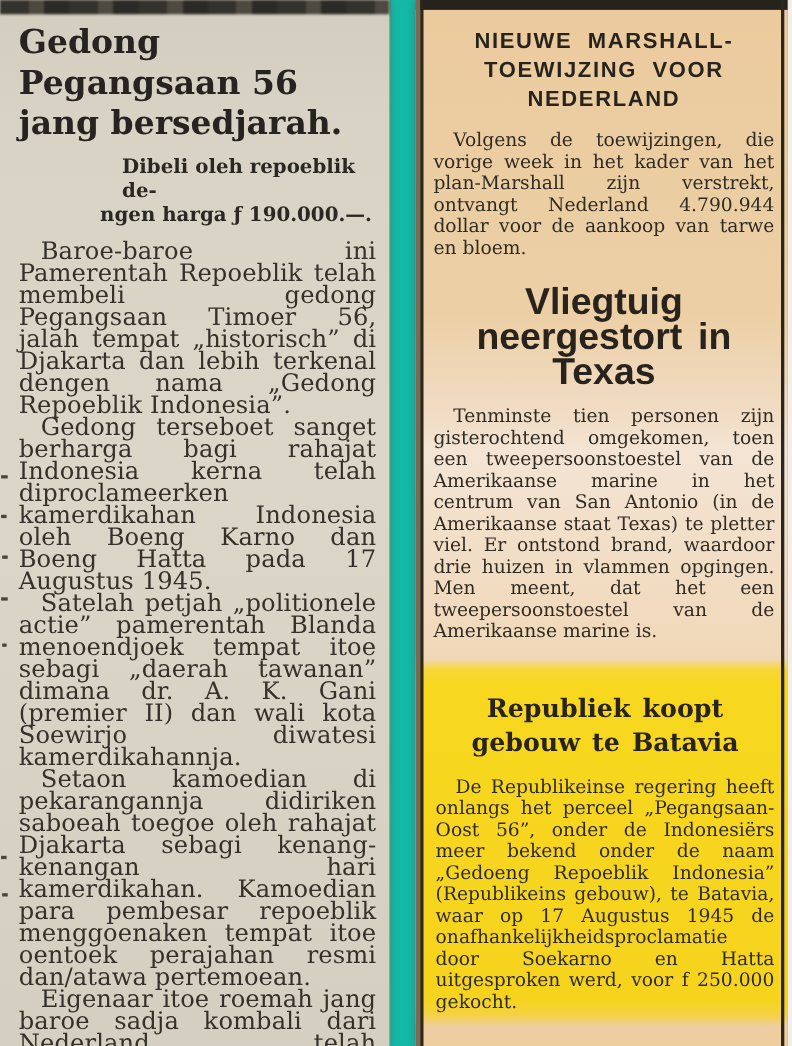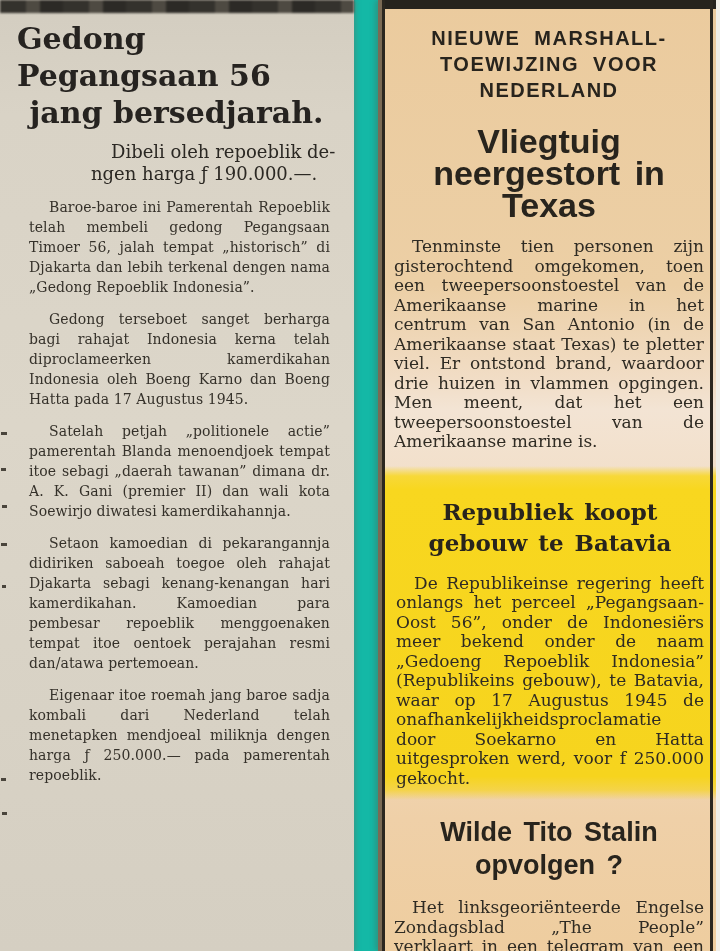--- a/index.html
+++ b/index.html
@@ -9,25 +9,25 @@
   
   .clip-left{position:absolute;left:0;top:0;width:354px;height:951px;color:#35312a;
     background:linear-gradient(180deg,#d3cdc0 0%,#d9d3c6 12%,#dcd6c9 45%,#d8d2c5 75%,#d5cfc2 100%);
     box-shadow:2px 0 5px rgba(110,100,85,.35);}
   .left-top-band{position:absolute;top:0;left:0;right:0;height:13px;
     background:repeating-linear-gradient(90deg,#34322d 0 26px,#4e4a42 26px 40px,#2c2a26 40px 63px);
     filter:blur(1px);}
   .left-inner{position:absolute;top:16px;left:17px;right:12px;}
   .l-head{margin:4px 0 6px;color:#262320;font-weight:bold;font-size:30px;line-height:37px;}
   .l-head-1{display:block;}
-  .l-head-2{display:block;text-align:center;padding-right:6px;}
-  .l-subhead{font-weight:normal;font-size:18px;line-height:22px;color:#2b2823;margin:10px 0 12px;}
+  .l-head-2{display:block;text-align:left;padding-right:6px;}
+  .l-subhead{font-weight:bold;font-size:18px;line-height:22px;color:#2b2823;margin:10px 0 12px;}
   .l-subhead .s1{padding-left:94px;}
   .l-subhead .s2{padding-left:74px;}
-  .body-par{font-size:14px;line-height:20px;text-align:justify;text-indent:20px;margin:12px;
+  .body-par{font-size:22px;line-height:20px;text-align:justify;text-indent:20px;margin:0;
     letter-spacing:.1px;}
   .edge-marks div{position:absolute;background:#4a453c;}
 
   
   .clip-right{position:absolute;left:378px;top:0;width:342px;height:951px;color:#2f2b23;
     background:linear-gradient(180deg,#ebcb9e 0%,#eccfa5 30%,#f1ddc6 40%,#f3e4d4 43%,
                #f0d5b2 67%,#f2dabb 73%,#efd0a8 86%,#eecd9f 100%);
     box-shadow:-3px 0 5px rgba(90,75,60,.3);}
   .right-top-band{position:absolute;top:0;left:0;right:0;height:9px;background:#26231d;}
   .rule-left{position:absolute;top:0;bottom:0;left:4px;width:3px;background:#2b271f;z-index:3;}
@@ -88,20 +88,21 @@
   <div class="clip-right">
     <div class="right-top-band"></div>
     <div class="edge-shade"></div>
     <div class="rule-left"></div>
     <div class="rule-right"></div>
 
     <div class="right-inner">
 
       <section class="r-article a1">
         <h2 class="r-head sans">NIEUWE MARSHALL-TOEWIJZING VOOR NEDERLAND</h2>
+        <p class="r-body">Volgens de toewijzingen, die vorige week in het kader van het plan-Marshall zijn verstrekt, ontvangt Nederland 4.790.944 dollar voor de aankoop van tarwe en bloem.</p>
       </section>
 
       <section class="r-article a2">
         <h2 class="r-head sans">Vliegtuig neergestort in Texas</h2>
         <p class="r-body">Tenminste tien personen zijn gisterochtend omgekomen, toen een tweepersoonstoestel van de Amerikaanse marine in het centrum van San Antonio (in de Amerikaanse staat Texas) te pletter viel. Er ontstond brand, waardoor drie huizen in vlammen opgingen. Men meent, dat het een tweepersoonstoestel van de Amerikaanse marine is.</p>
       </section>
 
       <section class="r-article a3 highlight">
         <h2 class="r-head">Republiek koopt gebouw te Batavia</h2>
         <p class="r-body">De Republikeinse regering heeft onlangs het perceel „Pegangsaan-Oost 56”, onder de Indonesiërs meer bekend onder de naam „Gedoeng Repoeblik Indonesia” (Republikeins gebouw), te Batavia, waar op 17 Augustus 1945 de onafhankelijkheidsproclamatie door Soekarno en Hatta uitgesproken werd, voor f 250.000 gekocht.</p>

